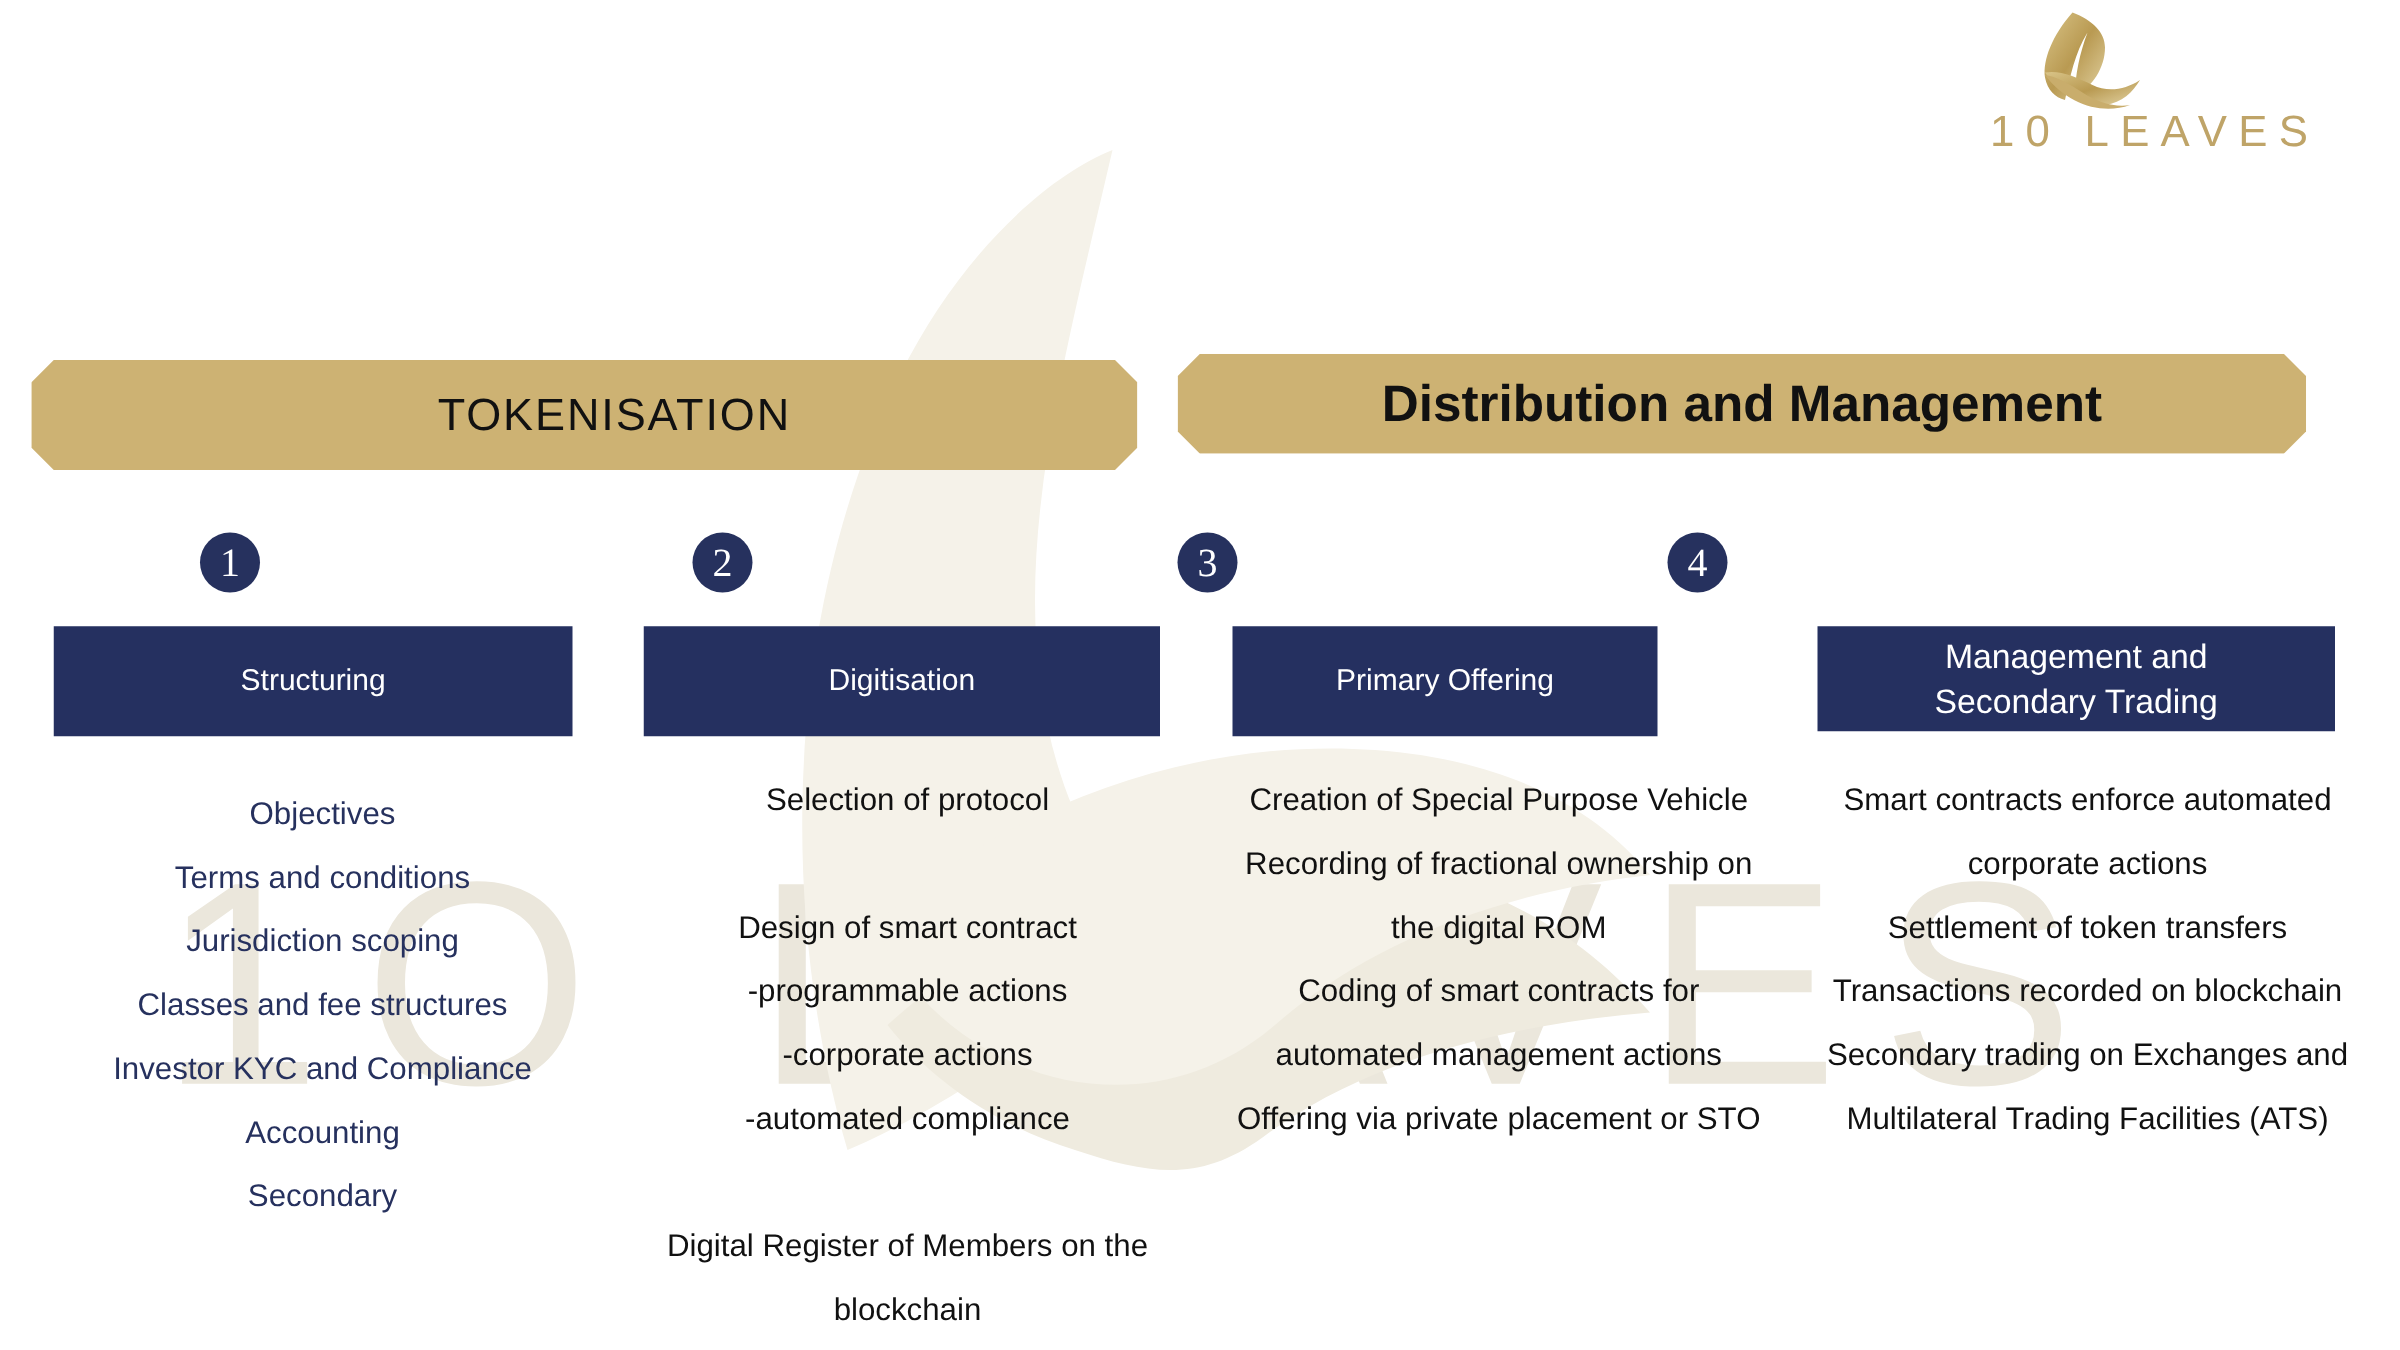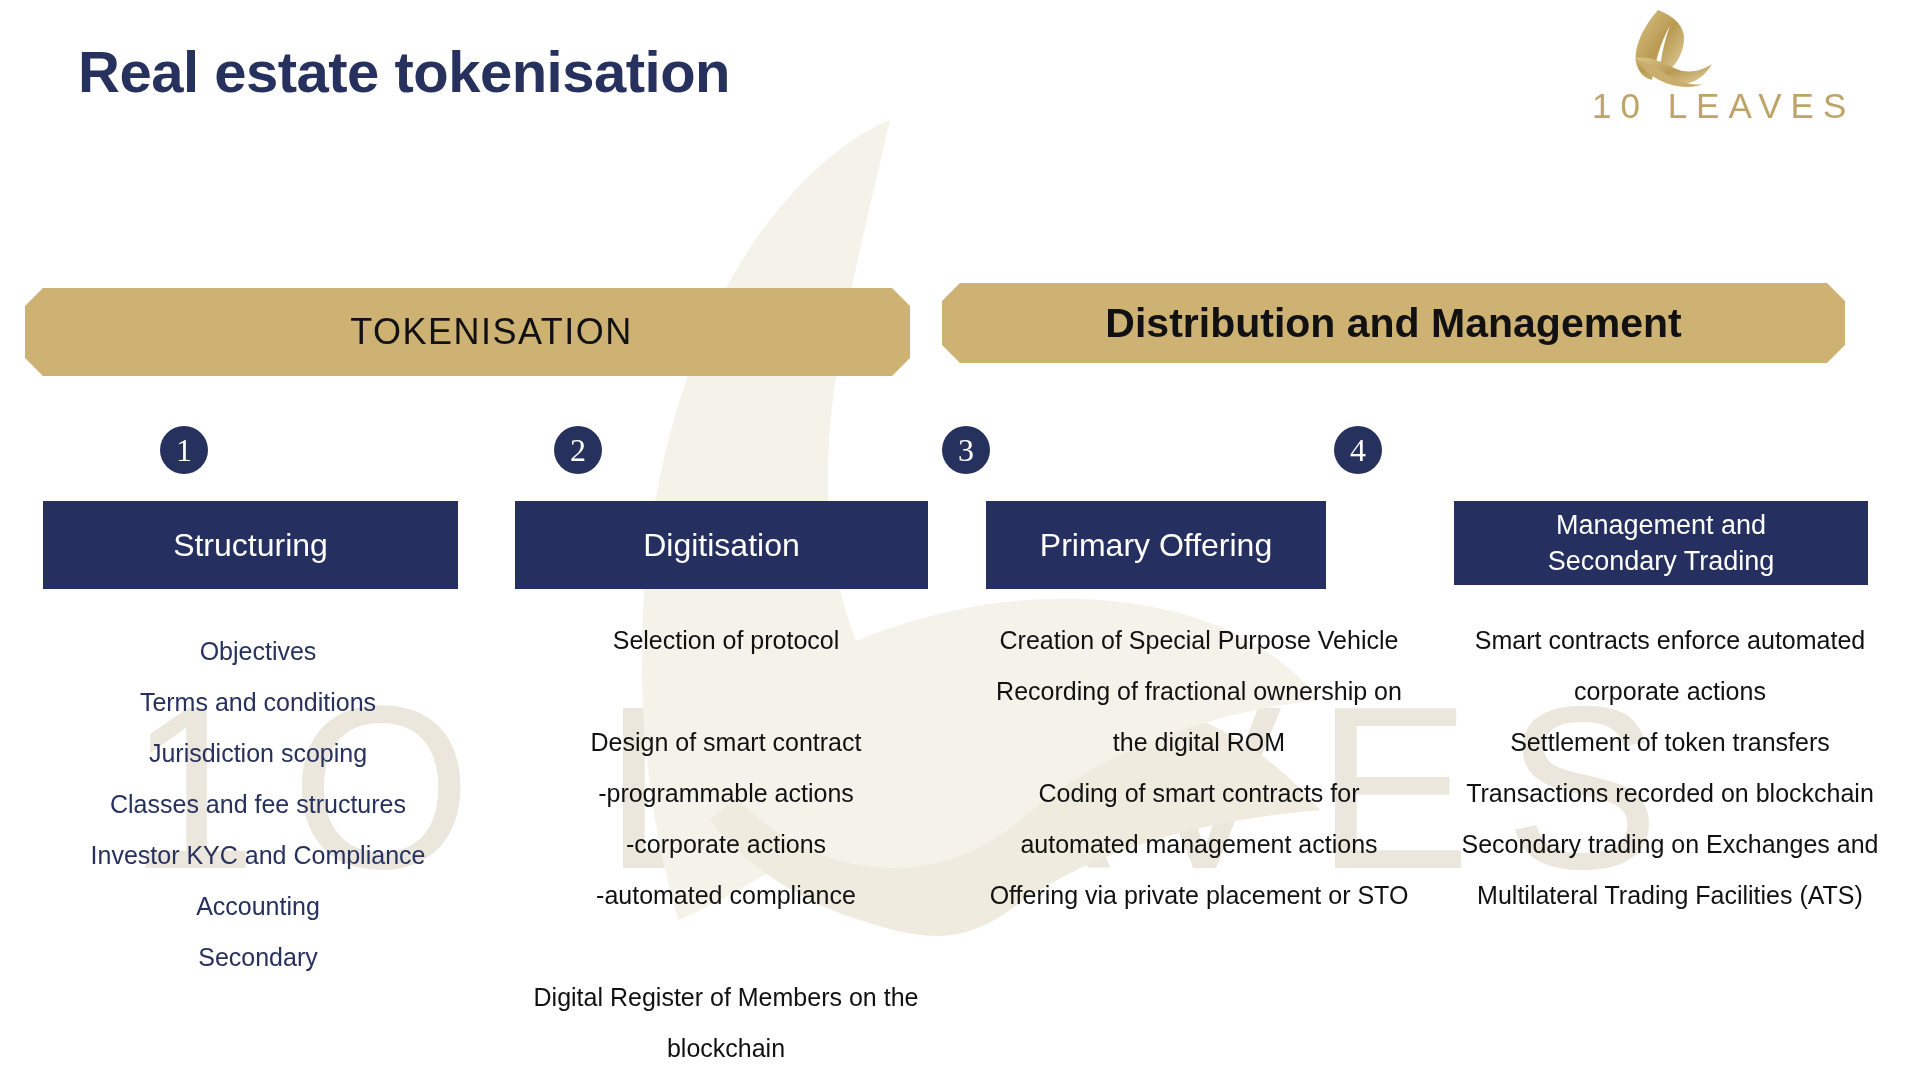--- a/index.html
+++ b/index.html
@@ -124,21 +124,21 @@
   }
 
   .step-header {
     position: absolute;
     background: #253060;
     color: #ffffff;
     display: flex; align-items: center; justify-content: center;
     text-align: center;
     padding: 4px 10px;
   }
-  .step-header .step-title { font-size: 32px; font-weight: 400; line-height: 1.2; }
+  .step-header .step-title { font-size: 24px; font-weight: 400; line-height: 1.2; }
 
   .step-body {
     position: absolute;
     color: #26315e;
     font-size: 25px;
     line-height: 51px;
     z-index: 4;
     text-align: center;
   }
   .step-body.dark { color: #111111; }
@@ -171,21 +171,20 @@
   <div class="bg-layer">
     <div class="watermark-text">1O LEAVES</div>
 
     <svg class="leaf-deco" viewBox="0 0 760 820">
       <path d="M118 800 C 60 600 70 360 160 180 C 210 80 280 20 330 0 C 300 130 268 250 268 360 C 268 470 300 560 360 620 C 300 700 190 770 118 800 Z" fill="#f5f2e9"></path>
       <path d="M150 700 C 260 600 400 560 520 570 C 620 578 700 620 760 690 C 640 700 530 730 450 790 C 400 826 360 820 300 800 C 240 782 185 745 150 700 Z" fill="#efebdf"></path>
       <path d="M140 620 C 250 520 400 470 540 480 C 650 488 720 530 760 580 C 650 592 540 630 460 700 C 390 760 300 760 230 720 C 185 694 158 660 140 620 Z" fill="#f5f2e9"></path>
     </svg>
   </div>
 
-  <div class="page-title">Real estate tokenisation</div>
 
   <div class="brand-logo">
     <svg class="brand-mark" viewBox="0 0 150 84">
       <defs>
         <linearGradient id="gld" x1="0" y1="0" x2="1" y2="1">
           <stop offset="0%" stop-color="#d9c488"></stop>
           <stop offset="50%" stop-color="#b99a52"></stop>
           <stop offset="100%" stop-color="#e4d5a6"></stop>
         </linearGradient>
       </defs>

